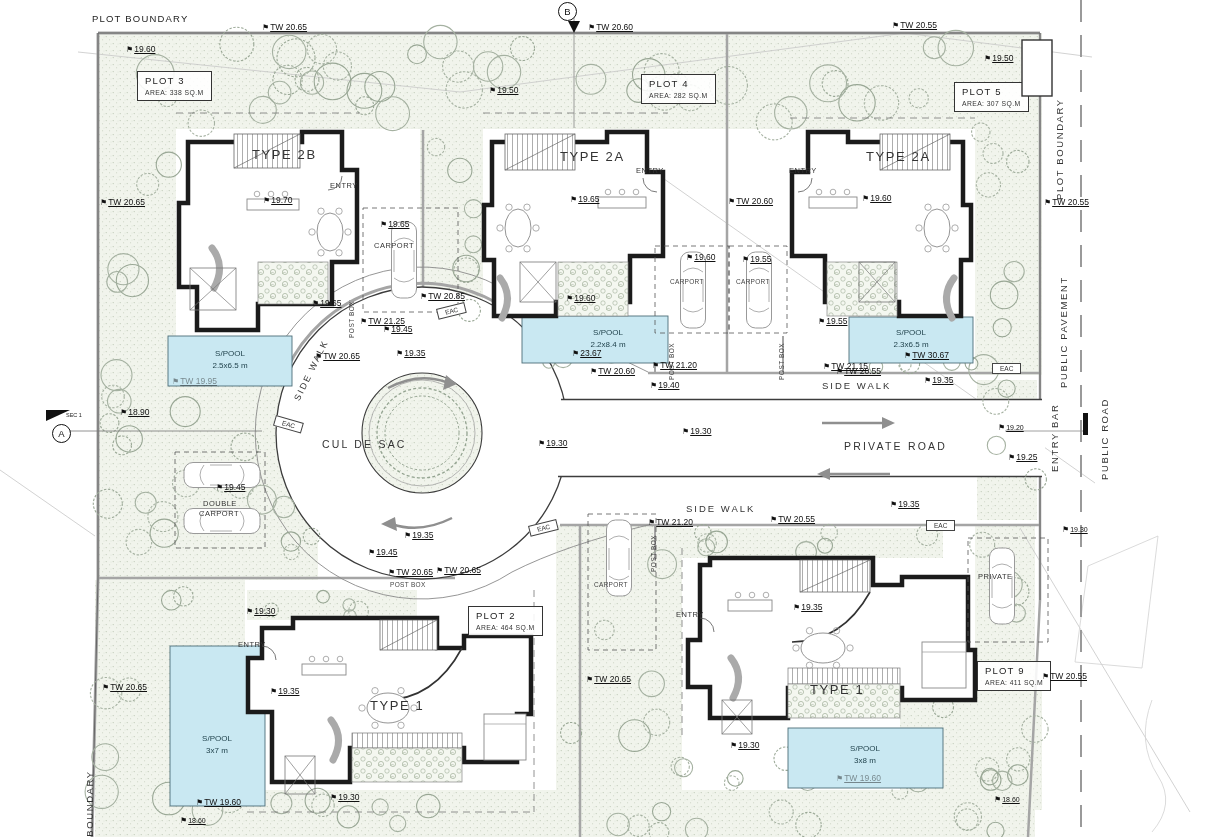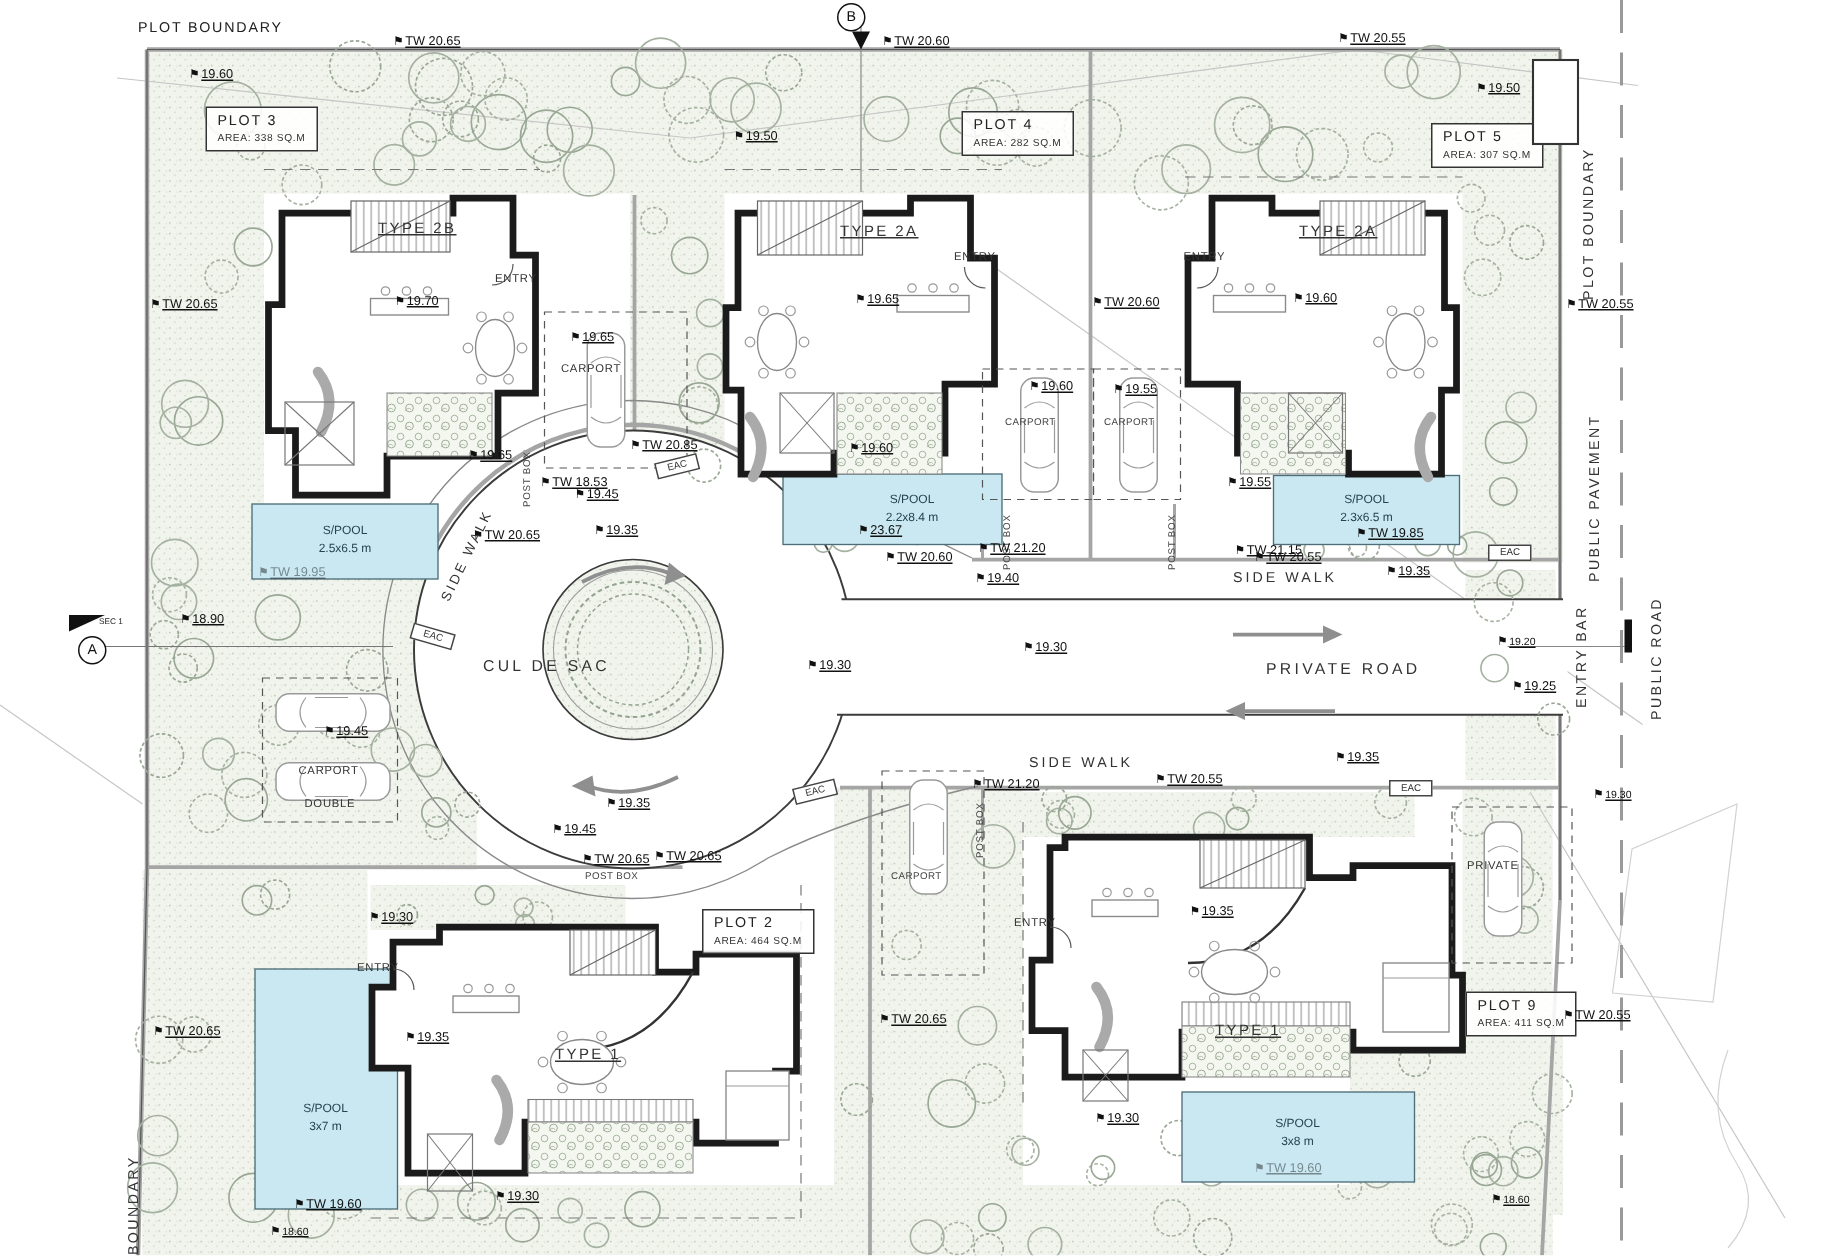--- a/index.html
+++ b/index.html
@@ -2,21 +2,21 @@
 <html><head>
 <meta charset="utf-8">
 <style>
   html,body{margin:0;padding:0;background:#fff;}
   #stage{position:relative;width:1225px;height:837px;background:#fff;overflow:hidden;
          font-family:"Liberation Sans",sans-serif;color:#2a2a2a;}
   #plan-svg{position:absolute;left:0;top:0;}
   #ann-layer{position:absolute;left:0;top:0;width:100%;height:100%;}
   .ann{position:absolute;white-space:nowrap;transform-origin:0 0;color:#222;}
   .txt{font-size:9.5px;letter-spacing:1.2px;}
-  .type{font-size:10px;letter-spacing:1.6px;color:#333;text-decoration:underline;}
+  .type{font-size:13px;letter-spacing:1.6px;color:#333;}
   .road{font-size:10.5px;letter-spacing:2.2px;color:#333;}
   .road2{font-size:9.5px;letter-spacing:2px;color:#333;}
   .rot{font-size:9px;letter-spacing:2px;color:#333;}
   .stxt{font-size:7.5px;letter-spacing:.5px;color:#333;}
   .xstxt{font-size:6.5px;letter-spacing:.3px;color:#444;}
   .lvl,.lvls,.lvlf{font-size:8.5px;color:#111;}
   .lvls{font-size:7px;}
   .lvlf{opacity:.45;}
   .lvl .lt,.lvls .lt,.lvlf .lt{text-decoration:underline;}
   .mk{font-size:8px;margin-right:1px;color:#111;}
@@ -508,44 +508,44 @@
       <div class="ann lvl" style="left: 742px; top: 254px;"><span class="mk">⚑</span><span class="lt">19.55</span></div>
       <div class="ann xstxt" style="left: 670px; top: 278px;">CARPORT</div>
       <div class="ann xstxt" style="left: 736px; top: 278px;">CARPORT</div>
       <div class="ann lvl" style="left: 420px; top: 291px;"><span class="mk">⚑</span><span class="lt">TW 20.85</span></div>
       <div class="ann lvl" style="left: 312px; top: 298px;"><span class="mk">⚑</span><span class="lt">19.65</span></div>
       <div class="ann lvl" style="left: 566px; top: 293px;"><span class="mk">⚑</span><span class="lt">19.60</span></div>
       <div class="ann lvl" style="left: 818px; top: 316px;"><span class="mk">⚑</span><span class="lt">19.55</span></div>
       <div class="ann vstxt" style="left: 348px; top: 338px;">POST BOX</div>
       <div class="ann vstxt" style="left: 668px; top: 380px;">POST BOX</div>
       <div class="ann vstxt" style="left: 778px; top: 380px;">POST BOX</div>
-      <div class="ann lvl" style="left: 360px; top: 316px;"><span class="mk">⚑</span><span class="lt">TW 18.53</span></div>
+      <div class="ann lvl" style="left: 360px; top: 316px;"><span class="mk">⚑</span><span class="lt">TW 21.25</span></div>
       <div class="ann lvl" style="left: 383px; top: 324px;"><span class="mk">⚑</span><span class="lt">19.45</span></div>
       <div class="ann lvl" style="left: 396px; top: 348px;"><span class="mk">⚑</span><span class="lt">19.35</span></div>
       <div class="ann lvl" style="left: 315px; top: 351px;"><span class="mk">⚑</span><span class="lt">TW 20.65</span></div>
       <div class="ann lvl" style="left: 572px; top: 348px;"><span class="mk">⚑</span><span class="lt">23.67</span></div>
       <div class="ann lvl" style="left: 590px; top: 366px;"><span class="mk">⚑</span><span class="lt">TW 20.60</span></div>
       <div class="ann lvl" style="left: 652px; top: 360px;"><span class="mk">⚑</span><span class="lt">TW 21.20</span></div>
       <div class="ann lvl" style="left: 823px; top: 361px;"><span class="mk">⚑</span><span class="lt">TW 21.15</span></div>
       <div class="ann lvl" style="left: 836px; top: 366px;"><span class="mk">⚑</span><span class="lt">TW 20.55</span></div>
       <div class="ann lvl" style="left: 616px; top: 380px; margin-left: 34px;"><span class="mk">⚑</span><span class="lt">19.40</span></div>
-      <div class="ann lvl" style="left: 904px; top: 350px;"><span class="mk">⚑</span><span class="lt">TW 19.85</span></div>
+      <div class="ann lvl" style="left: 904px; top: 350px;"><span class="mk">⚑</span><span class="lt">TW 30.67</span></div>
       <div class="ann lvl" style="left: 924px; top: 375px;"><span class="mk">⚑</span><span class="lt">19.35</span></div>
       <div class="ann lvlf" style="left: 172px; top: 376px;"><span class="mk">⚑</span><span class="lt">TW 19.95</span></div>
       <div class="ann rot" style="left: 292px; top: 398px; transform: rotate(-64deg);">SIDE WALK</div>
       <div class="ann road2" style="left: 822px; top: 380px;">SIDE WALK</div>
       <div class="ann road" style="left: 322px; top: 438px;">CUL DE SAC</div>
       <div class="ann road" style="left: 796px; top: 440px; padding-left: 48px;">PRIVATE ROAD</div>
       <div class="ann lvl" style="left: 120px; top: 407px;"><span class="mk">⚑</span><span class="lt">18.90</span></div>
       <div class="ann lvl" style="left: 538px; top: 438px;"><span class="mk">⚑</span><span class="lt">19.30</span></div>
       <div class="ann lvl" style="left: 682px; top: 426px;"><span class="mk">⚑</span><span class="lt">19.30</span></div>
       <div class="ann lvls" style="left: 998px; top: 423px;"><span class="mk">⚑</span><span class="lt">19.20</span></div>
       <div class="ann lvl" style="left: 1008px; top: 452px;"><span class="mk">⚑</span><span class="lt">19.25</span></div>
       <div class="ann lvl" style="left: 216px; top: 482px;"><span class="mk">⚑</span><span class="lt">19.45</span></div>
-      <div class="ann stxt" style="left: 203px; top: 499px; margin-top: 32px;">DOUBLE</div>
+      <div class="ann stxt" style="left: 203px; top: 499px;">DOUBLE</div>
       <div class="ann stxt" style="left: 199px; top: 509px;">CARPORT</div>
       <div class="ann lvl" style="left: 404px; top: 530px;"><span class="mk">⚑</span><span class="lt">19.35</span></div>
       <div class="ann lvl" style="left: 368px; top: 547px;"><span class="mk">⚑</span><span class="lt">19.45</span></div>
       <div class="ann lvl" style="left: 388px; top: 567px;"><span class="mk">⚑</span><span class="lt">TW 20.65</span></div>
       <div class="ann lvl" style="left: 436px; top: 565px;"><span class="mk">⚑</span><span class="lt">TW 20.65</span></div>
       <div class="ann xstxt" style="left: 390px; top: 581px;">POST BOX</div>
       <div class="ann road2" style="left: 686px; top: 503px;">SIDE WALK</div>
       <div class="ann lvl" style="left: 890px; top: 499px;"><span class="mk">⚑</span><span class="lt">19.35</span></div>
       <div class="ann lvl" style="left: 770px; top: 514px;"><span class="mk">⚑</span><span class="lt">TW 20.55</span></div>
       <div class="ann lvl" style="left: 648px; top: 517px;"><span class="mk">⚑</span><span class="lt">TW 21.20</span></div>

